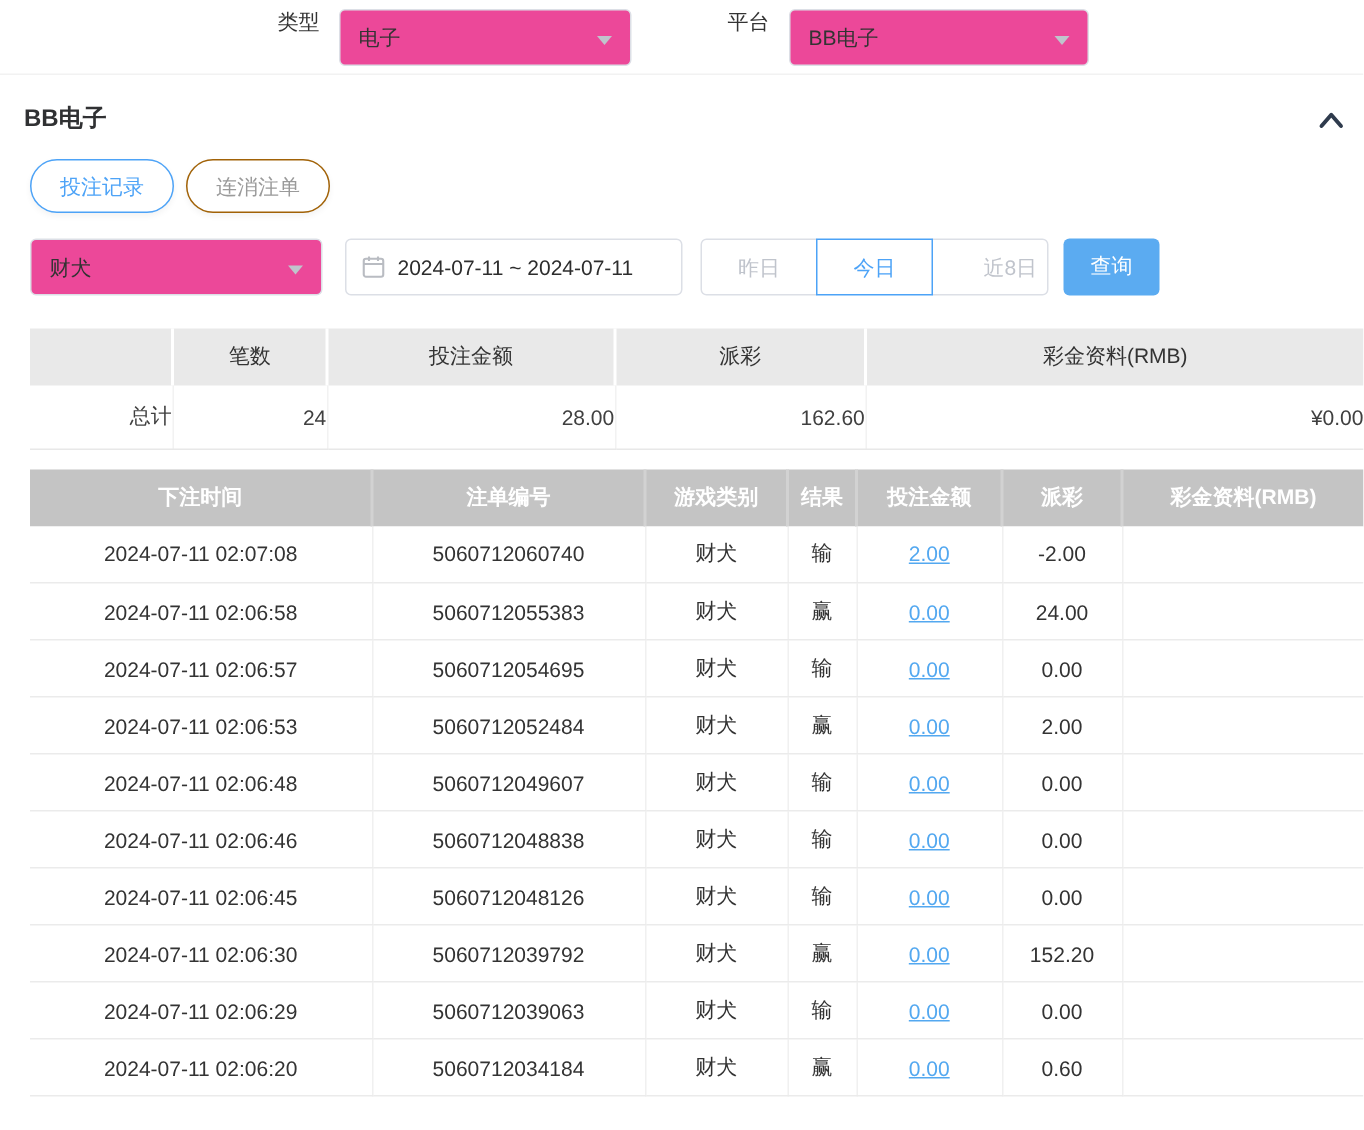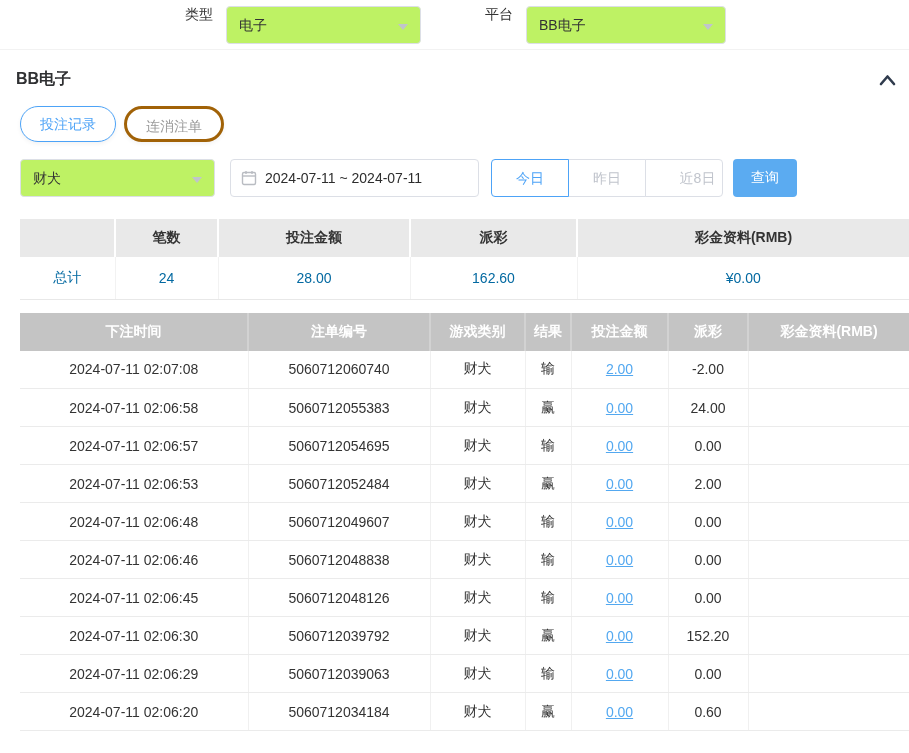--- a/index.html
+++ b/index.html
@@ -8,21 +8,21 @@
     width:909px; height:753px; overflow:hidden; position:relative;
     font-family:"Liberation Sans","DejaVu Sans",sans-serif;
     color:#333; font-size:14px;
   }
 
   
   .top-bar { height:50px; display:flex; align-items:center; padding-left:185px; border-bottom:1px solid #f2f2f2; }
   .field-group { display:flex; align-items:flex-start; margin-right:64px; }
   .field-label { font-size:14px; color:#333; margin-right:13px; white-space:nowrap; }
   .select-box {
-    position:relative; height:38px; line-height:36px; background:#bef264;
+    position:relative; height:38px; line-height:36px; background:#ec4899;
     border:1px solid #dcdfe6; border-radius:4px; padding:0 30px 0 12px;
     color:#333; font-size:14px; cursor:pointer;
   }
   .select-box .caret {
     position:absolute; right:12px; top:17px; width:0; height:0;
     border-left:5px solid transparent; border-right:5px solid transparent;
     border-top:6px solid #c0c4cc;
   }
   .w195 { width:195px; } .w200 { width:200px; }
 
@@ -32,26 +32,26 @@
   .collapse-btn { cursor:pointer; display:flex; align-items:center; }
 
   
   .tabs { display:flex; gap:8px; padding:3px 20px 0; }
   .tab {
     height:36px; line-height:34px; padding:0 19px; border-radius:18px;
     font-size:14px; background:#fff; cursor:pointer;
     box-shadow:0 2px 4px rgba(0,0,0,0.05);
   }
   .tab.active { border:1px solid #4da3f7; color:#4da3f7; }
-  .tab.inactive { border:3px solid #a16207; color:#9a9a9a; }
+  .tab.inactive { border:1px solid #a16207; color:#9a9a9a; }
 
   
   .query-row { display:flex; align-items:center; margin:17px 20px 0; }
   .date-picker {
-    display:flex; align-items:center; margin-left:15px; width:249px; height:38px;
+    display:flex; align-items:center; margin-left:15px; width:225px; height:38px;
     border:1px solid #dcdfe6; border-radius:4px; padding:0 10px; cursor:pointer;
   }
   .date-picker .cal { margin-right:8px; flex:none; display:flex; }
   .date-text { font-size:14px; color:#2d2d2d; white-space:nowrap; }
   .btn-group { display:flex; margin-left:12px; }
   .btn-group .qbtn {
     width:78px; height:38px; line-height:36px; text-align:center; font-size:14px;
     background:#fff; border:1px solid #dcdfe6; cursor:pointer; margin-left:-1px;
     color:#c0c4cc;
   }
@@ -61,26 +61,26 @@
   .search-btn {
     margin-left:10px; width:64px; height:38px; border:none; border-radius:4px;
     background:#5babf1; color:#fff; font-size:14px; cursor:pointer;
     font-family:inherit;
   }
 
   
   table { border-collapse:collapse; table-layout:fixed; }
   .summary-table { width:889px; margin:22px 0 0 20px; }
   .summary-table th {
-    background:#e9e9e9; height:38px; font-weight:700; font-size:14px; color:#333;
+    background:#e9e9e9; height:38px; font-weight:400; font-size:14px; color:#333;
     border-right:2px solid #fff; text-align:center;
   }
   .summary-table th:last-child { border-right:none; }
   .summary-table td {
-    height:42px; text-align:center; font-size:14px; color:#0369a1;
+    height:42px; text-align:right; font-size:14px; color:#404040;
     border-bottom:1px solid #e8e8e8; border-right:1px solid #f2f2f2;
   }
   .summary-table td:last-child { border-right:none; }
 
   
   .bet-table { width:889px; margin:13px 0 0 20px; }
   .bet-table th {
     background:#c4c4c4; color:#fff; font-weight:bold; font-size:14px;
     height:38px; text-align:center; border-right:2px solid #d2d2d2;
   }
@@ -138,22 +138,22 @@
       <svg width="16" height="16" viewBox="0 0 16 16">
         <rect x="1.5" y="2.5" width="13" height="12" rx="1.5" fill="none" stroke="#b9bcc2" stroke-width="1.4"></rect>
         <line x1="1.5" y1="6" x2="14.5" y2="6" stroke="#b9bcc2" stroke-width="1.4"></line>
         <line x1="5" y1="1" x2="5" y2="4" stroke="#b9bcc2" stroke-width="1.4"></line>
         <line x1="11" y1="1" x2="11" y2="4" stroke="#b9bcc2" stroke-width="1.4"></line>
       </svg>
     </span>
     <span class="date-text">2024-07-11 ~ 2024-07-11</span>
   </div>
   <div class="btn-group">
+    <div class="qbtn">昨日</div>
     <div class="qbtn active">今日</div>
-    <div class="qbtn">昨日</div>
     <div class="qbtn">近8日</div>
   </div>
   <button class="search-btn">查询</button>
 </div>
 
 <table class="summary-table">
   <colgroup>
       <col style="width:95px">
       <col style="width:103px">
       <col style="width:192px">

